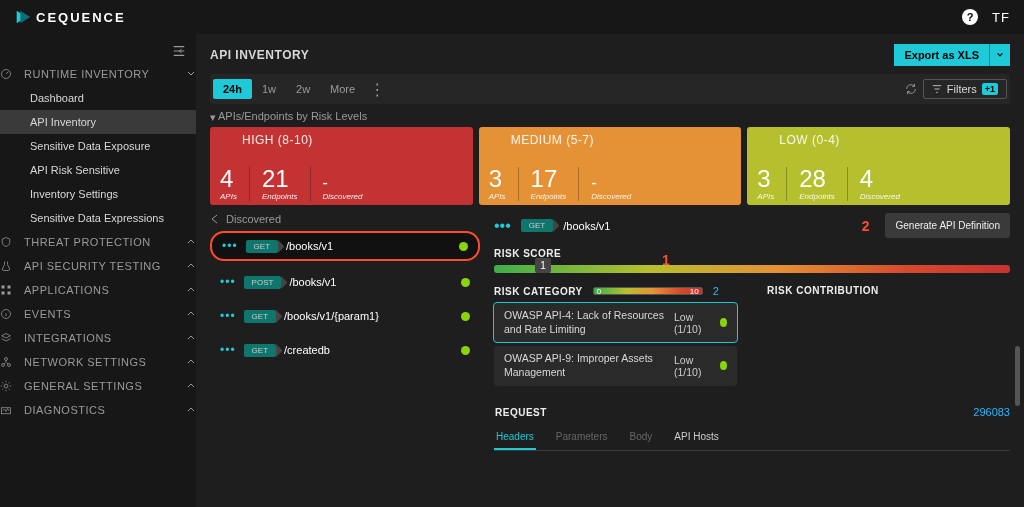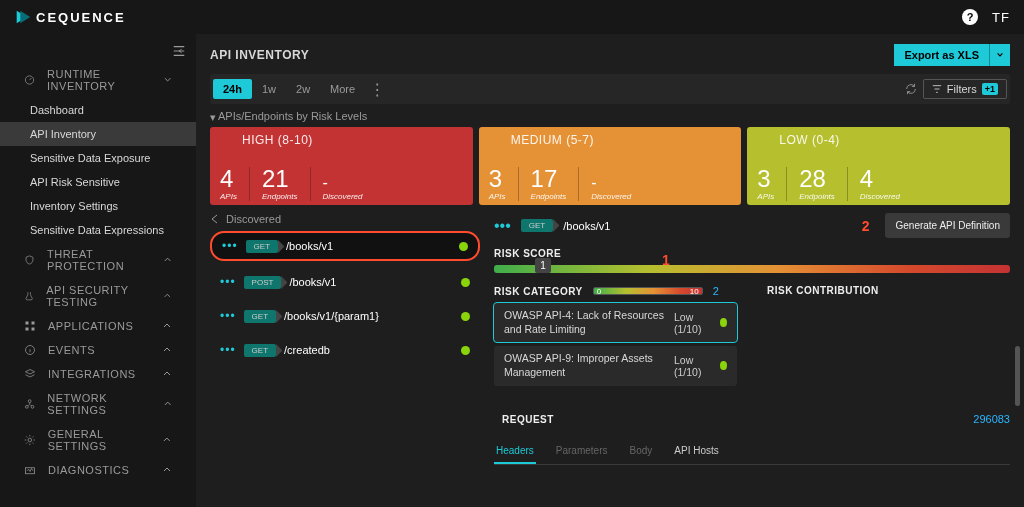--- a/index.html
+++ b/index.html
@@ -24,21 +24,21 @@
   .brand-logo{width:18px;height:18px;}
   .brand-text{letter-spacing:2px;font-size:13px;font-weight:600;color:#fff;}
   .topbar-spacer{flex:1;}
   .help{width:16px;height:16px;border-radius:50%;background:#fff;color:#000;font-size:11px;font-weight:bold;display:flex;align-items:center;justify-content:center;margin-right:14px;cursor:pointer;}
   .user-initials{font-size:13px;color:#fff;letter-spacing:1px;}
   
   .layout{display:flex;height:calc(507px - 34px);}
   .sidebar{width:196px;background:var(--bg-dark);padding-top:6px;font-size:11px;overflow:hidden;}
   .collapse-row{display:flex;justify-content:flex-end;padding:4px 10px;}
   .collapse-icon{width:14px;height:14px;cursor:pointer;color:var(--text-dim);}
-  .nav-section{display:flex;align-items:center;justify-content:space-between;padding:6px 24px;color:var(--text-dim);text-transform:uppercase;letter-spacing:.5px;cursor:pointer;}
+  .nav-section{display:flex;align-items:center;justify-content:space-between;padding:6px 0;color:var(--text-dim);text-transform:uppercase;letter-spacing:.5px;cursor:pointer;}
   .nav-section .ic{width:12px;height:12px;margin-right:6px;}
   .nav-section-left{display:flex;align-items:center;gap:6px;}
   .chev{width:10px;height:10px;}
   .nav-item{padding:6px 12px 6px 30px;color:var(--text);text-align:left;cursor:pointer;}
   .nav-item.active{background:#3a3a3a;}
   
   .main{flex:1;padding:10px 14px 0 14px;overflow:hidden;position:relative;}
   .page-title-row{display:flex;align-items:center;justify-content:space-between;margin-bottom:8px;}
   .page-title{font-size:12px;font-weight:bold;letter-spacing:.5px;}
   .export-group{display:flex;}
@@ -416,21 +416,21 @@
               <span class="cat-score">Low (1/10)</span>
               <span class="dot-green"></span>
             </div>
           </div>
           <div>
             <div class="section-label">RISK CONTRIBUTION</div>
           </div>
         </div>
 
         <div class="request-row">
-          <div class="section-label" style="margin:8px;">REQUEST</div>
+          <div class="section-label" style="margin:1px;">REQUEST</div>
           <div class="request-count">296083</div>
         </div>
         <div class="tabs">
           <div class="tab active">Headers</div>
           <div class="tab">Parameters</div>
           <div class="tab">Body</div>
           <div class="tab" style="color:#ccc;">API Hosts</div>
         </div>
       </div>
     </div>

